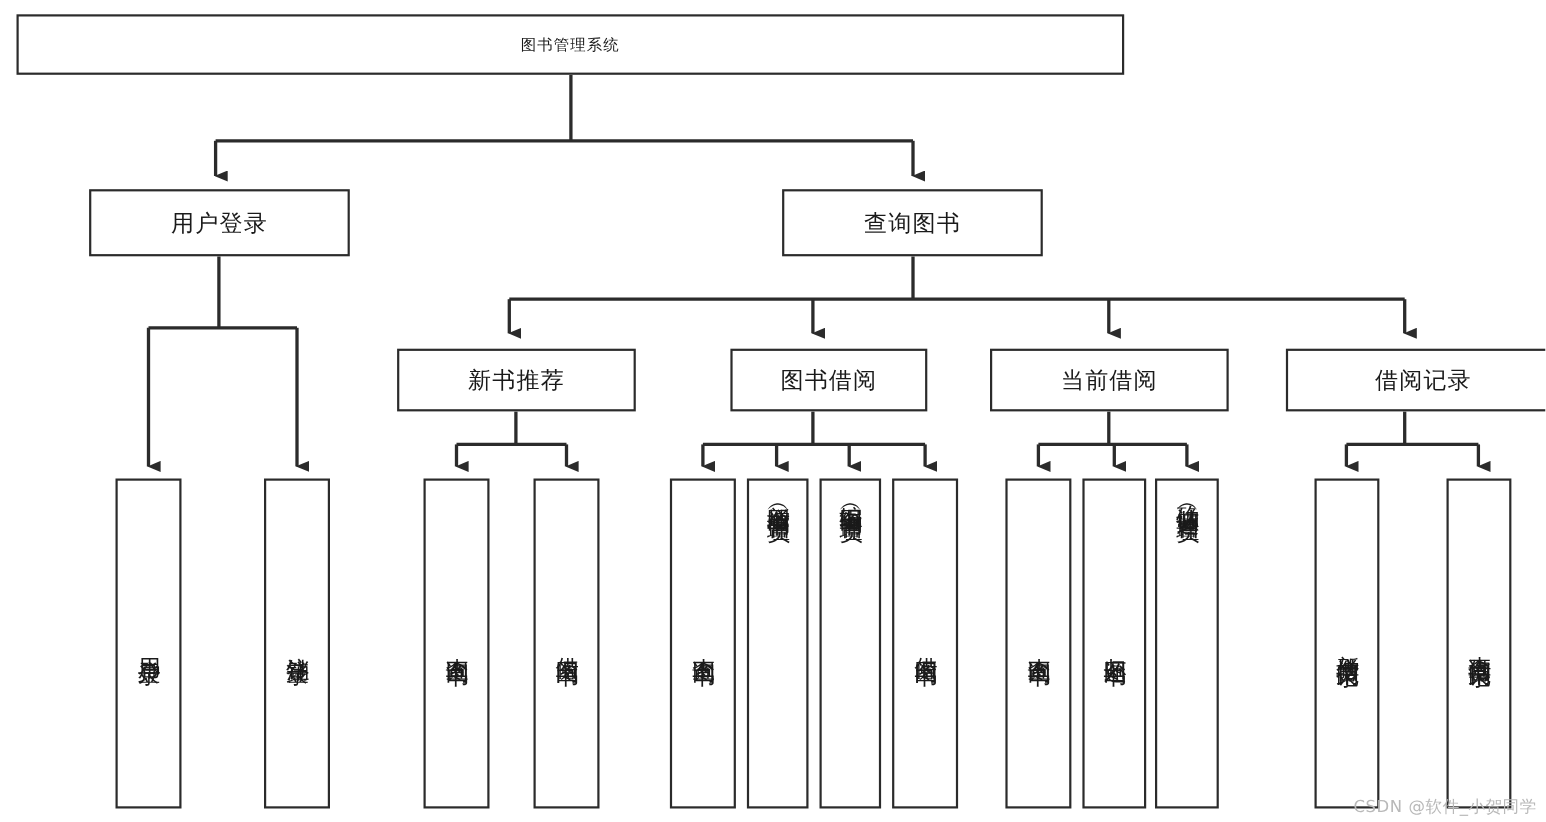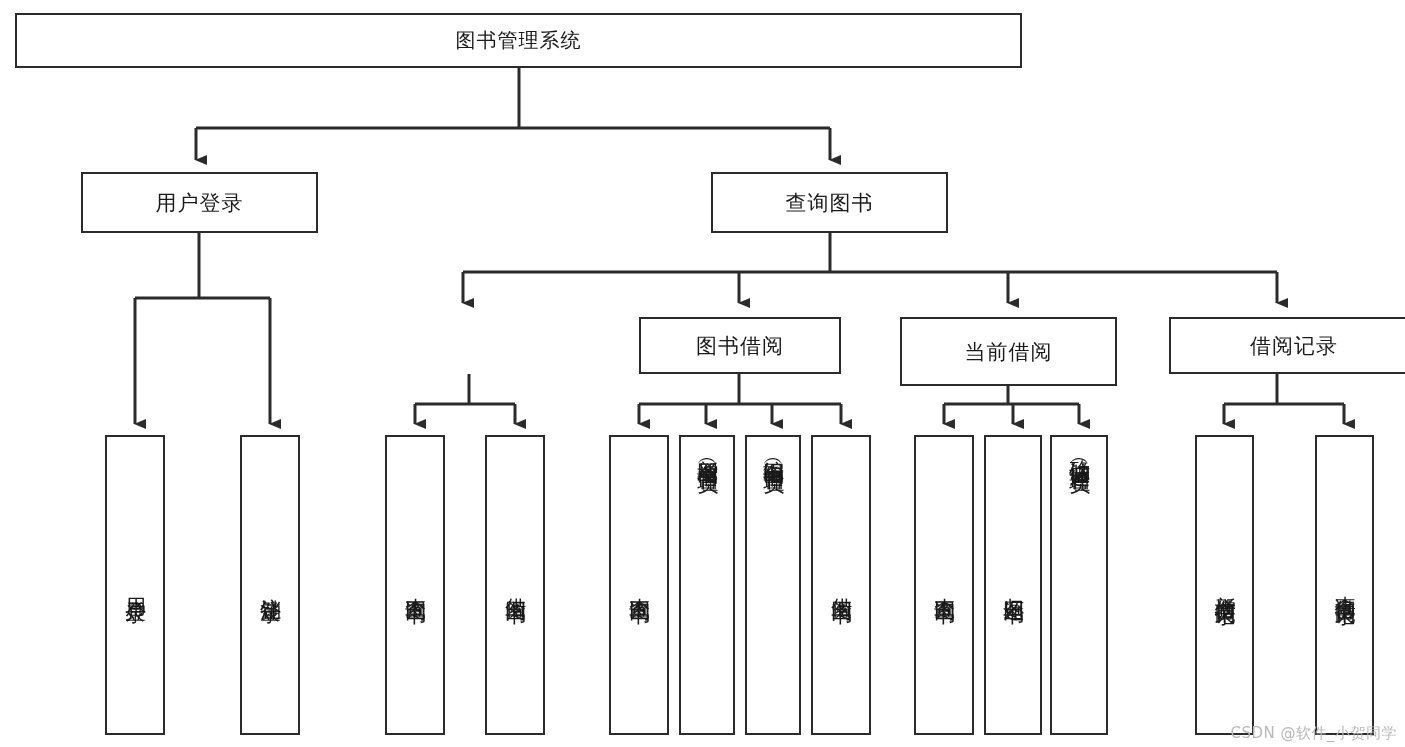--- a/index.html
+++ b/index.html
@@ -3,21 +3,21 @@
 <meta charset="utf-8">
 <style>
   html,body{margin:0;padding:0;background:#ffffff;}
   body{font-family:"DejaVu Sans","Liberation Sans",sans-serif;}
   #canvas{position:relative;width:1405px;height:747px;background:#ffffff;overflow:hidden;}
   svg.wires{position:absolute;left:0;top:0;width:1405px;height:747px;pointer-events:none;}
 
   .node{position:absolute;box-sizing:border-box;border:2px solid #2b2b2b;background:#ffffff;
         display:flex;align-items:center;justify-content:center;color:#1a1a1a;}
   .node-h{font-size:21px;letter-spacing:1px;}
-  .node-root{font-size:20px;letter-spacing:1px;}
+  .node-root{font-size:14px;letter-spacing:1px;}
 
   .leaf{position:absolute;box-sizing:border-box;border:2px solid #2b2b2b;background:#ffffff;
         display:flex;justify-content:center;color:#1a1a1a;overflow:hidden;}
   .leaf .vtext{writing-mode:vertical-rl;text-orientation:upright;font-size:21px;
                line-height:1.12;letter-spacing:2px;white-space:nowrap;}
   .leaf.mid{align-items:center;}
   .leaf.top{align-items:flex-start;padding-top:6px;}
 
   .watermark{position:absolute;right:8px;bottom:4px;font-size:15px;color:#b9b9b9;
              letter-spacing:0.5px;white-space:nowrap;margin-top:36px;}
@@ -81,24 +81,27 @@
     <span>图书管理系统</span>
   </div>
 
   <div class="node node-h" style="left:81px;top:172px;width:237px;height:61px;">
     <span>用户登录</span>
   </div>
   <div class="node node-h" style="left:711px;top:172px;width:237px;height:61px;">
     <span>查询图书</span>
   </div>
 
-  <div class="node node-h" style="left:639px;top:317px;width:202px;height:57px;">
+  <div class="node node-h" style="left:361px;top:317px;width:217px;height:57px;">
+    <span>新书推荐</span>
+  </div>
+  <div class="node node-h" style="left:664px;top:317px;width:179px;height:57px;">
     <span>图书借阅</span>
   </div>
-  <div class="node node-h" style="left:900px;top:317px;width:217px;height:69px;">
+  <div class="node node-h" style="left:900px;top:317px;width:217px;height:57px;">
     <span>当前借阅</span>
   </div>
   <div class="node node-h" style="left:1169px;top:317px;width:250px;height:57px;">
     <span>借阅记录</span>
   </div>
 
   <div class="leaf mid" style="left:105px;top:435px;width:60px;height:300px;">
     <span class="vtext">用户登录</span>
   </div>
   <div class="leaf mid" style="left:240px;top:435px;width:60px;height:300px;">

